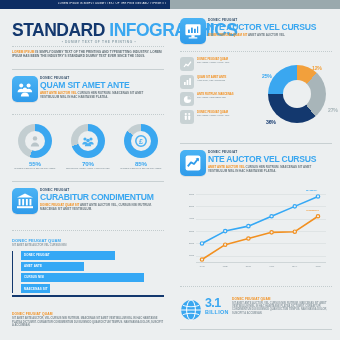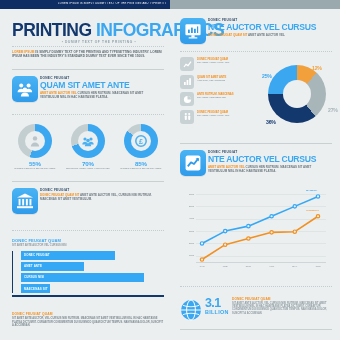--- a/index.html
+++ b/index.html
@@ -164,21 +164,21 @@
 <div class="page">
 
   <div class="topbar">
     <div class="topbar-label">LOREM IPSUM IS SIMPLY DUMMY TEXT OF THE PRINTING AND TYPESETTING</div>
   </div>
   <div class="topbar-right"></div>
 
   <div class="col-left">
 
     <div class="main-title">
-      <span class="mt-a">PRINTING </span><span class="mt-b">INFOGRAPHICS</span>
+      <span class="mt-a">STANDARD </span><span class="mt-b">INFOGRAPHICS</span>
     </div>
     <div class="main-sub">• DUMMY TEXT OF THE PRINTING •</div>
     <div class="dot-rule" style="top:37px;"></div>
 
     <div class="intro">
       <span class="hl">LOREM IPSUM</span><span> IS SIMPLY DUMMY TEXT OF THE PRINTING AND TYPESETTING INDUSTRY. LOREM IPSUM HAS BEEN THE INDUSTRY'S STANDARD DUMMY TEXT EVER SINCE THE 1500S.</span>
     </div>
 
     <div class="solid-rule" style="top:60px;"></div>
 
@@ -261,20 +261,21 @@
           <path d="M9 1.6 17 5.6H1z" fill="#fff"></path>
           <rect x="2.6" y="7" width="1.9" height="6.4" fill="#fff"></rect>
           <rect x="6.2" y="7" width="1.9" height="6.4" fill="#fff"></rect>
           <rect x="9.9" y="7" width="1.9" height="6.4" fill="#fff"></rect>
           <rect x="13.5" y="7" width="1.9" height="6.4" fill="#fff"></rect>
           <rect x="1" y="14.2" width="16" height="2" fill="#fff"></rect>
         </svg>
       </div>
       <div class="txt">
         <div class="kicker">DONEC FEUGIAT</div>
+        <div class="head">CURABITUR CONDIMENTUM</div>
         <div class="body">
           <span class="hl">DONEC FEUGIAT QUAM SIT</span><span> AMET ANTE AUCTOR VEL, CURSUS NISI RUTRUM. MAECENAS SIT AMET VESTIBULUM.</span>
         </div>
       </div>
     </div>
 
     <div class="dot-rule" style="top:221px;"></div>
 
     <div class="barwrap">
       <div class="bar-title">DONEC FEUGIAT QUAM</div>

